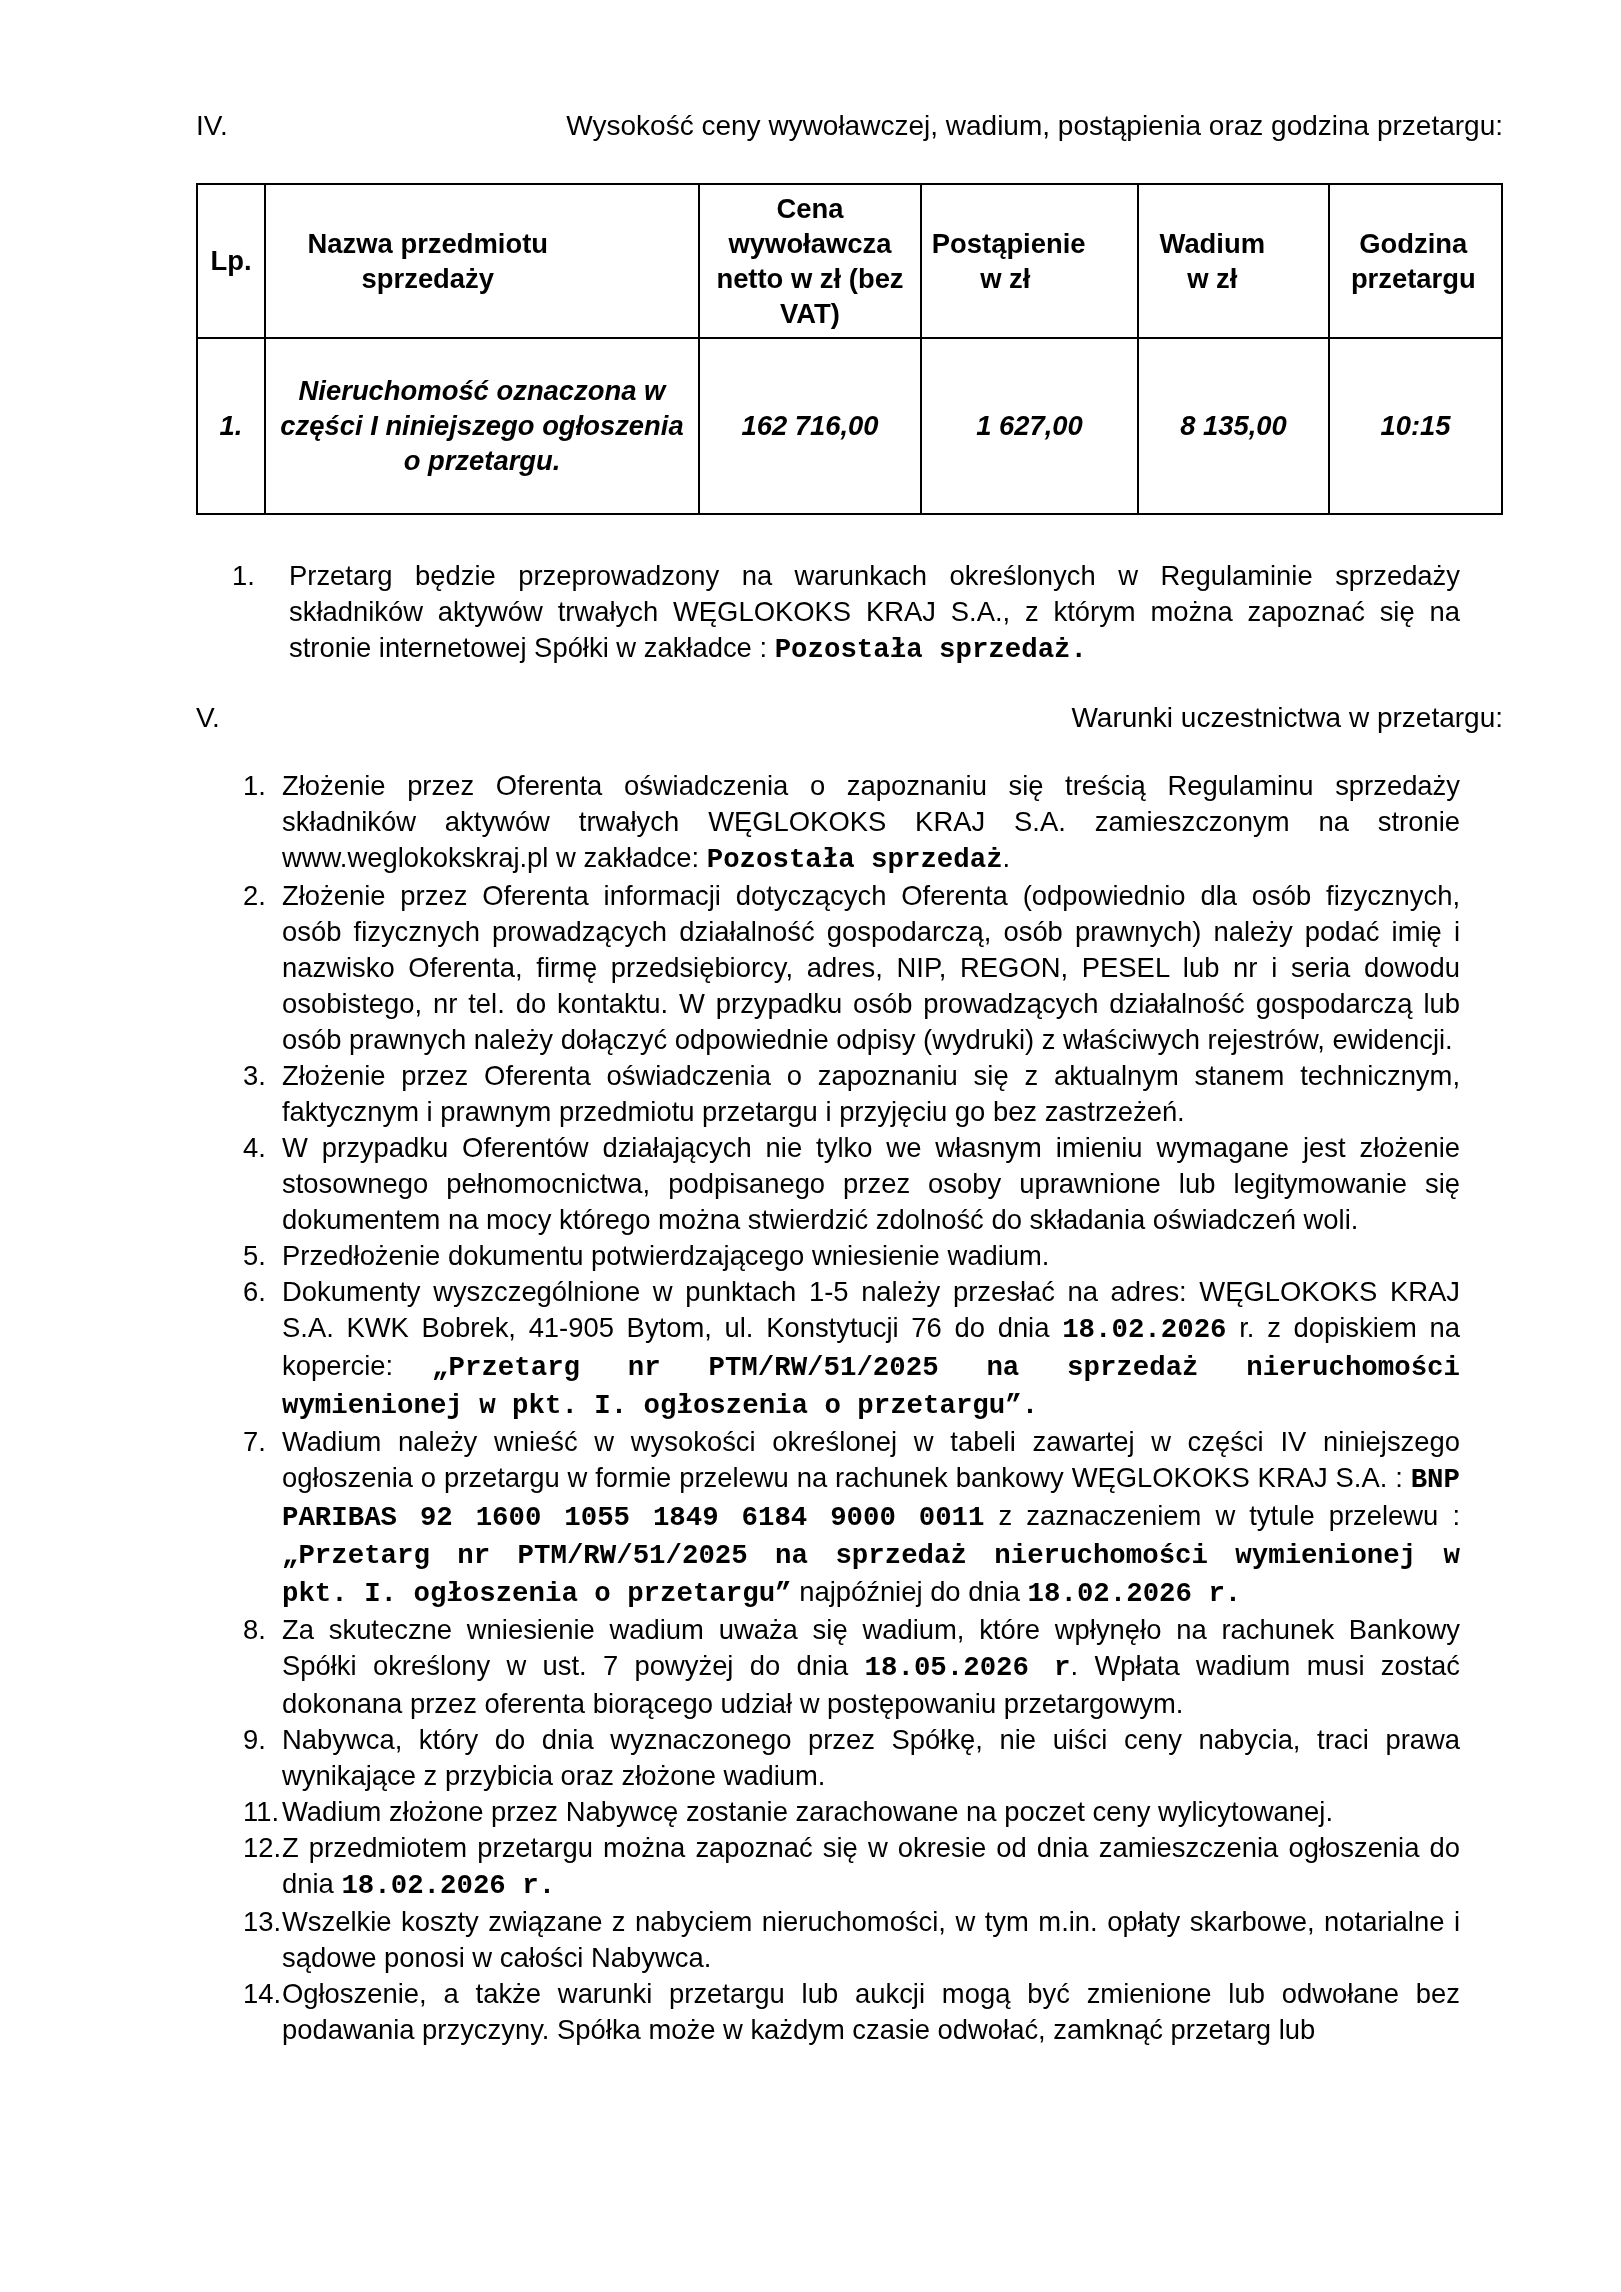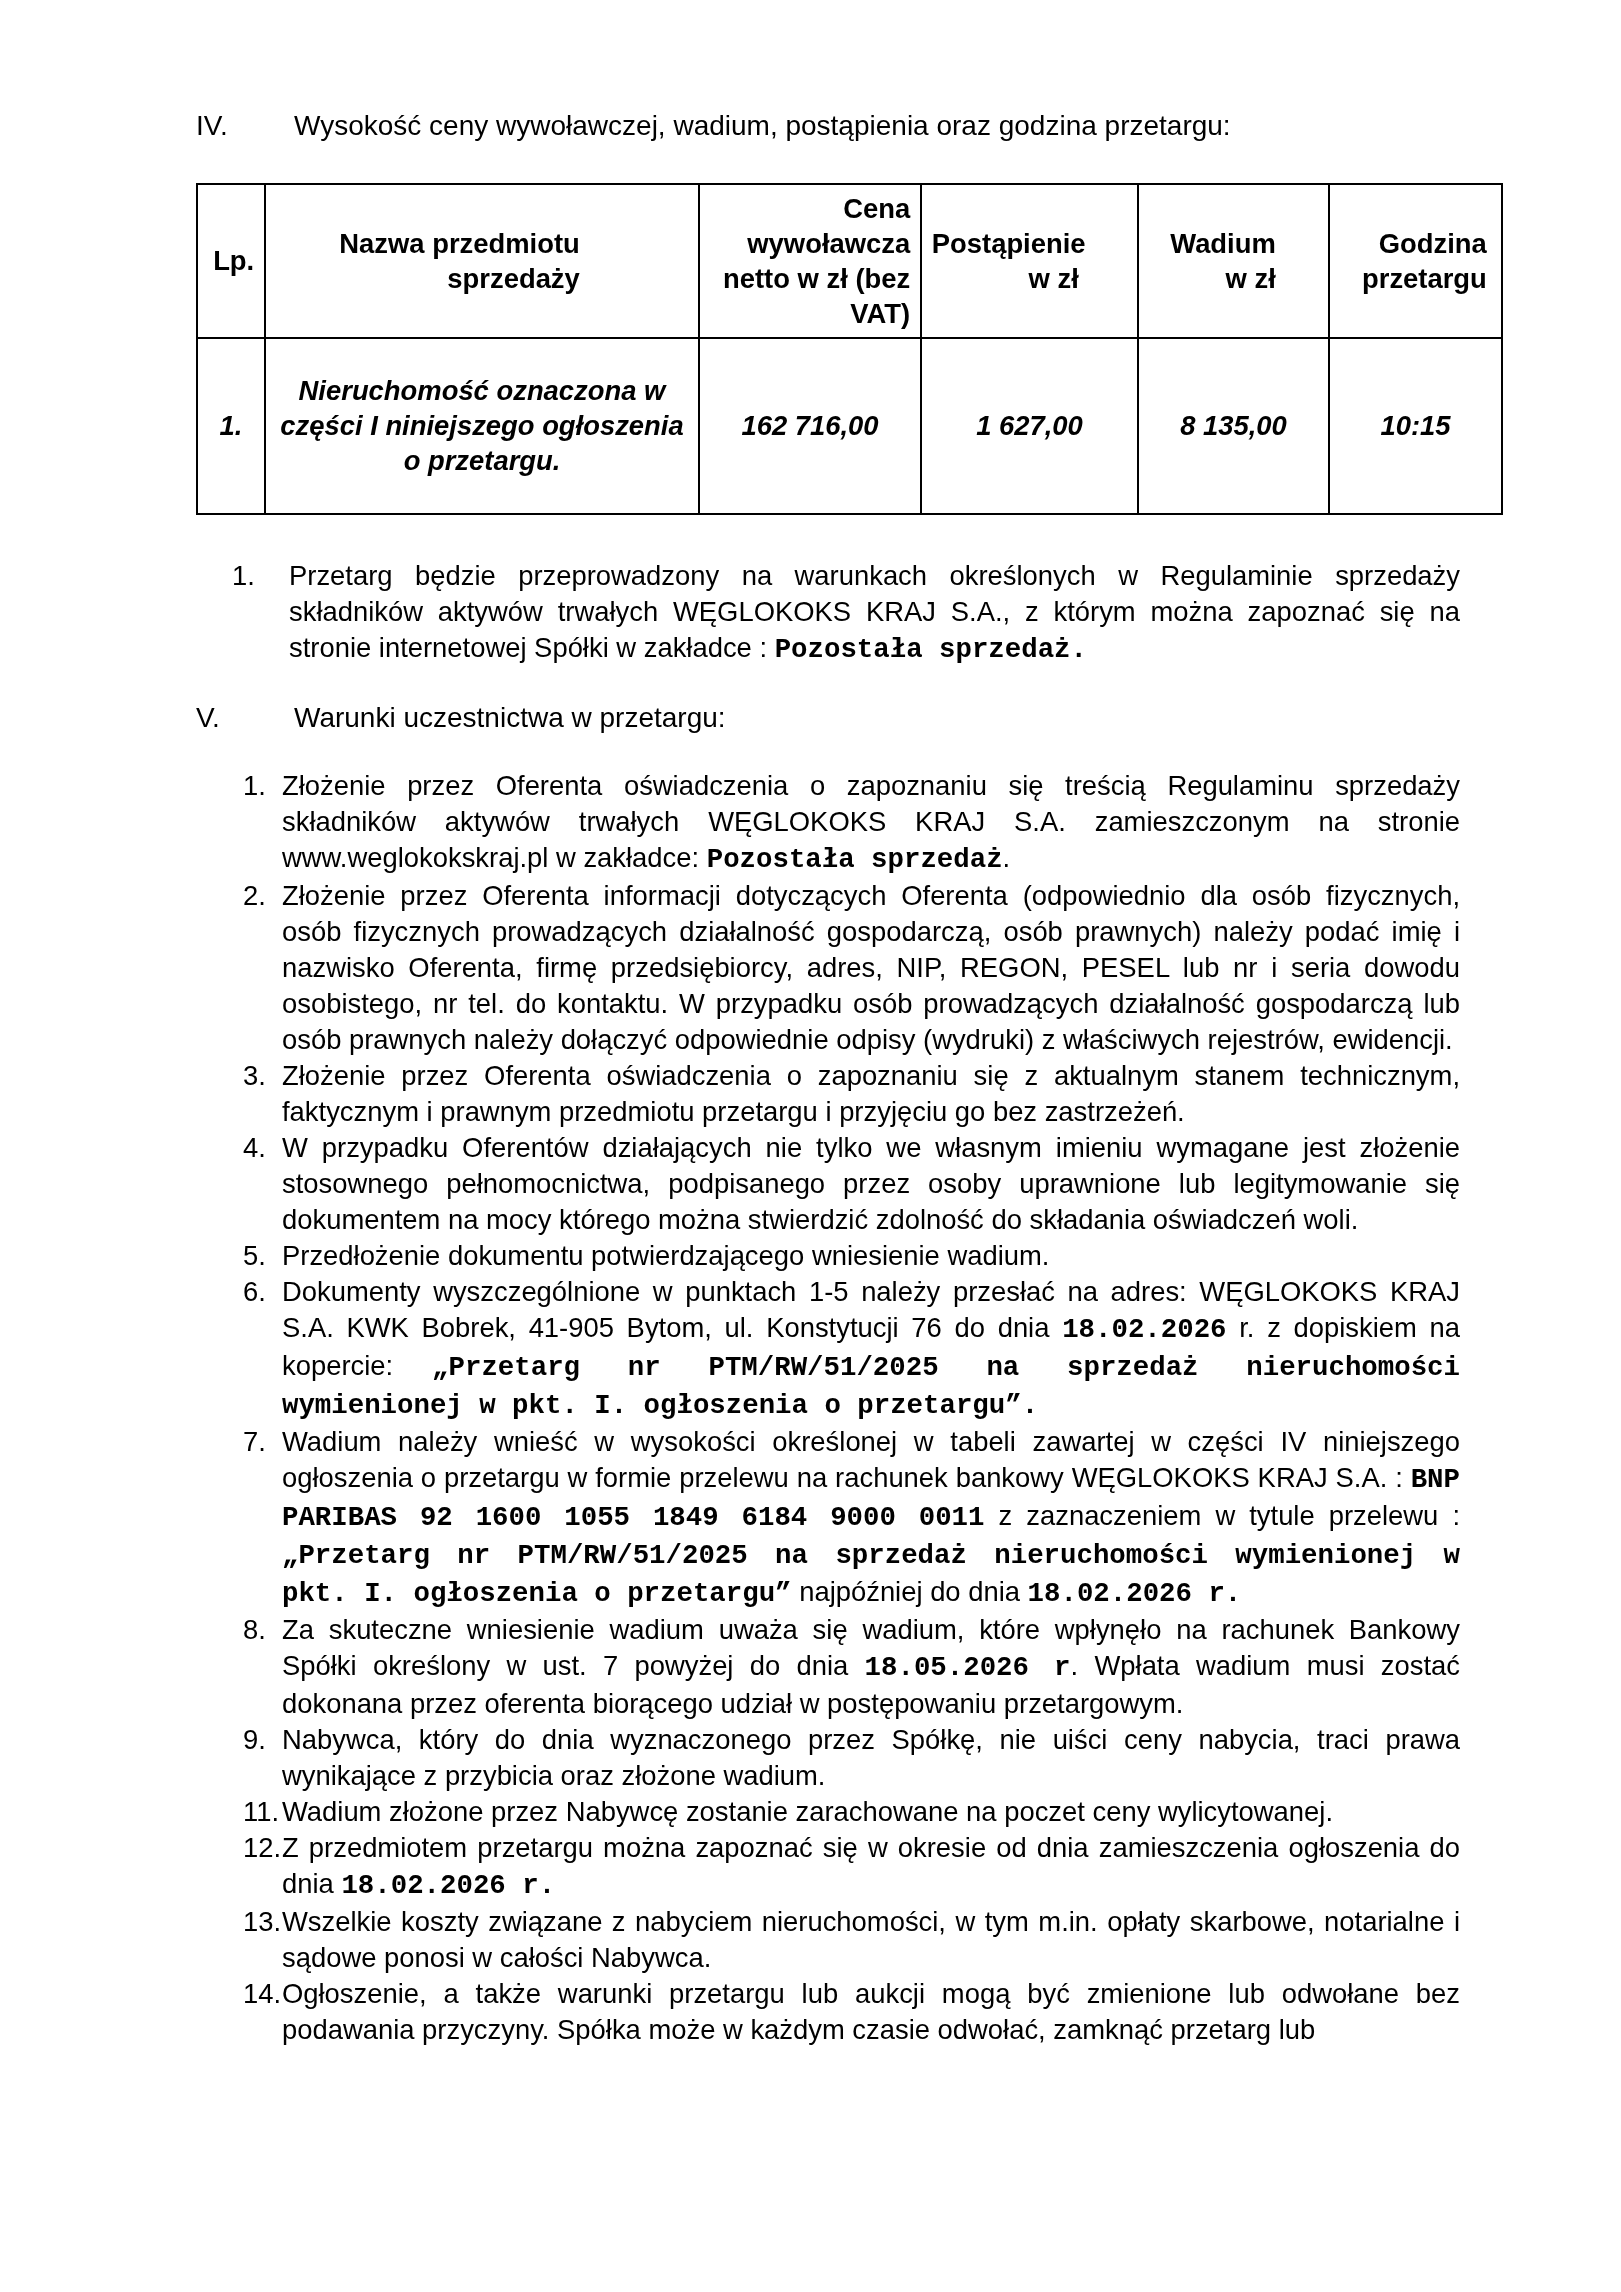--- a/index.html
+++ b/index.html
@@ -25,36 +25,36 @@
   
   .heading {
     display: flex;
     margin-left: 196px;
     margin-right: 118px;
     font-size: 28px;
     font-weight: 400;
     line-height: 36px;
   }
   .heading .hnum { flex: 0 0 98px; }
-  .heading .htext { flex: 1; }
+  .heading .htext { flex: 1; text-align: right; }
 
   
   table.price-table {
     border-collapse: collapse;
     margin-left: 196px;
     margin-top: 39px;
     table-layout: fixed;
     width: 1306px;
     font-size: 27.4px;
     font-weight: 700;
   }
   table.price-table td, table.price-table th {
     border: 2.9px solid #000000;
     vertical-align: middle;
-    text-align: right;
+    text-align: center;
     padding: 5.9px 9.8px;
     line-height: 35px;
     overflow: hidden;
   }
   tr.head-row { height: 139px; }
   tr.data-row { height: 176px; }
   tr.data-row td { text-align: center; padding: 5.9px 7.8px; font-style: italic; }
   .wrap-310 { display: block; width: 304px; }
   .wrap-150 { display: block; width: 147px; }
   .wrap-130 { display: block; width: 127px; }

